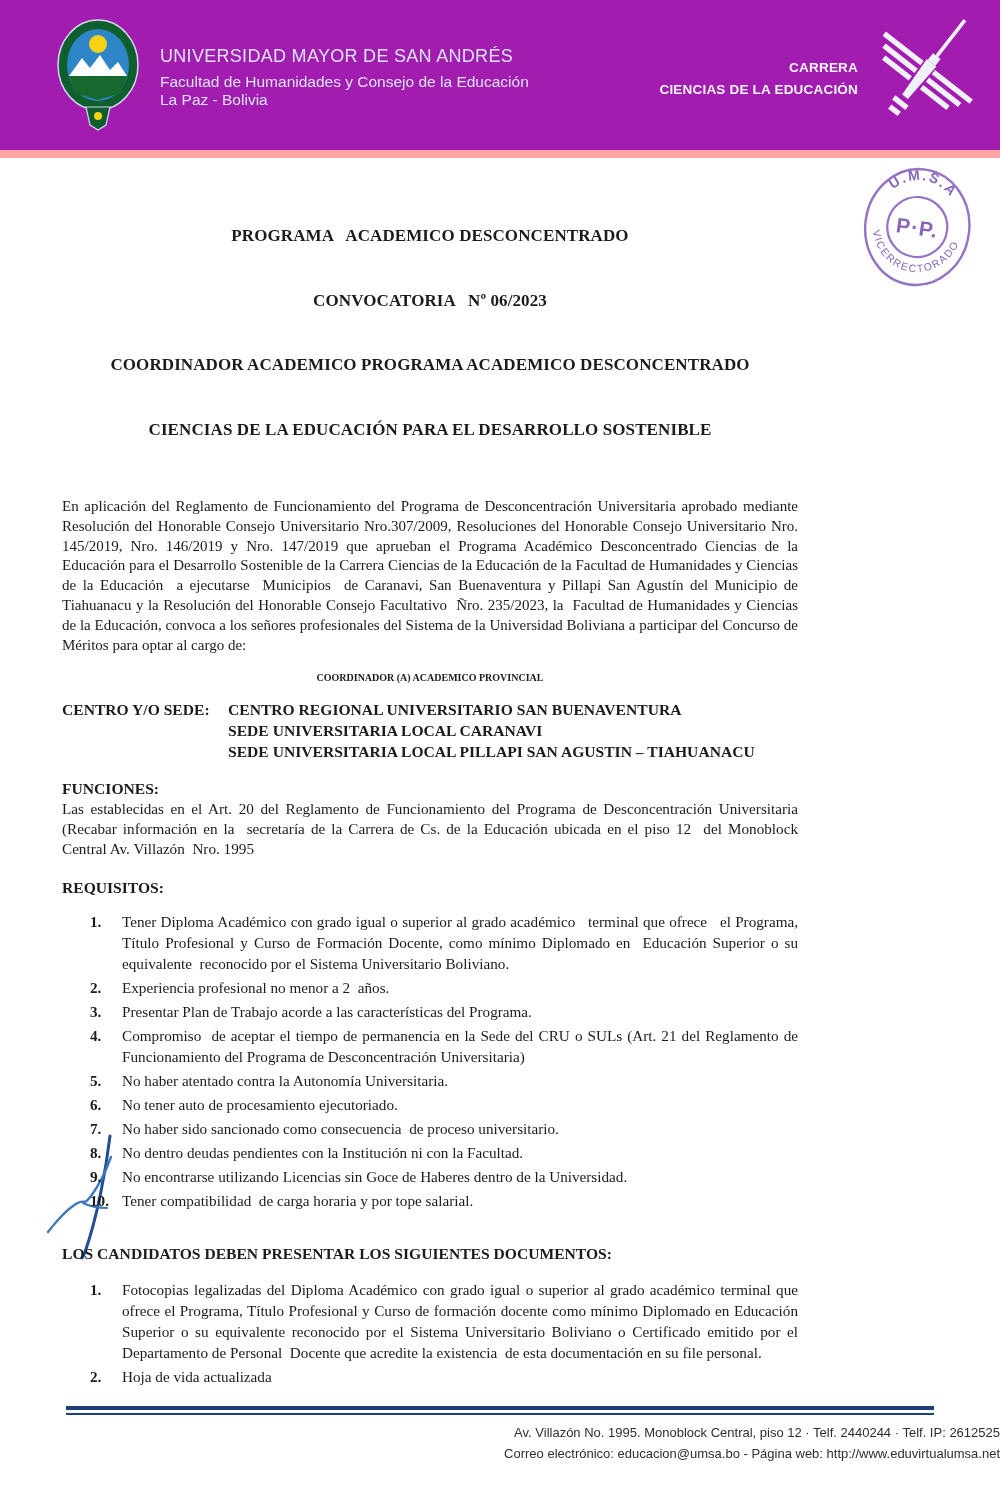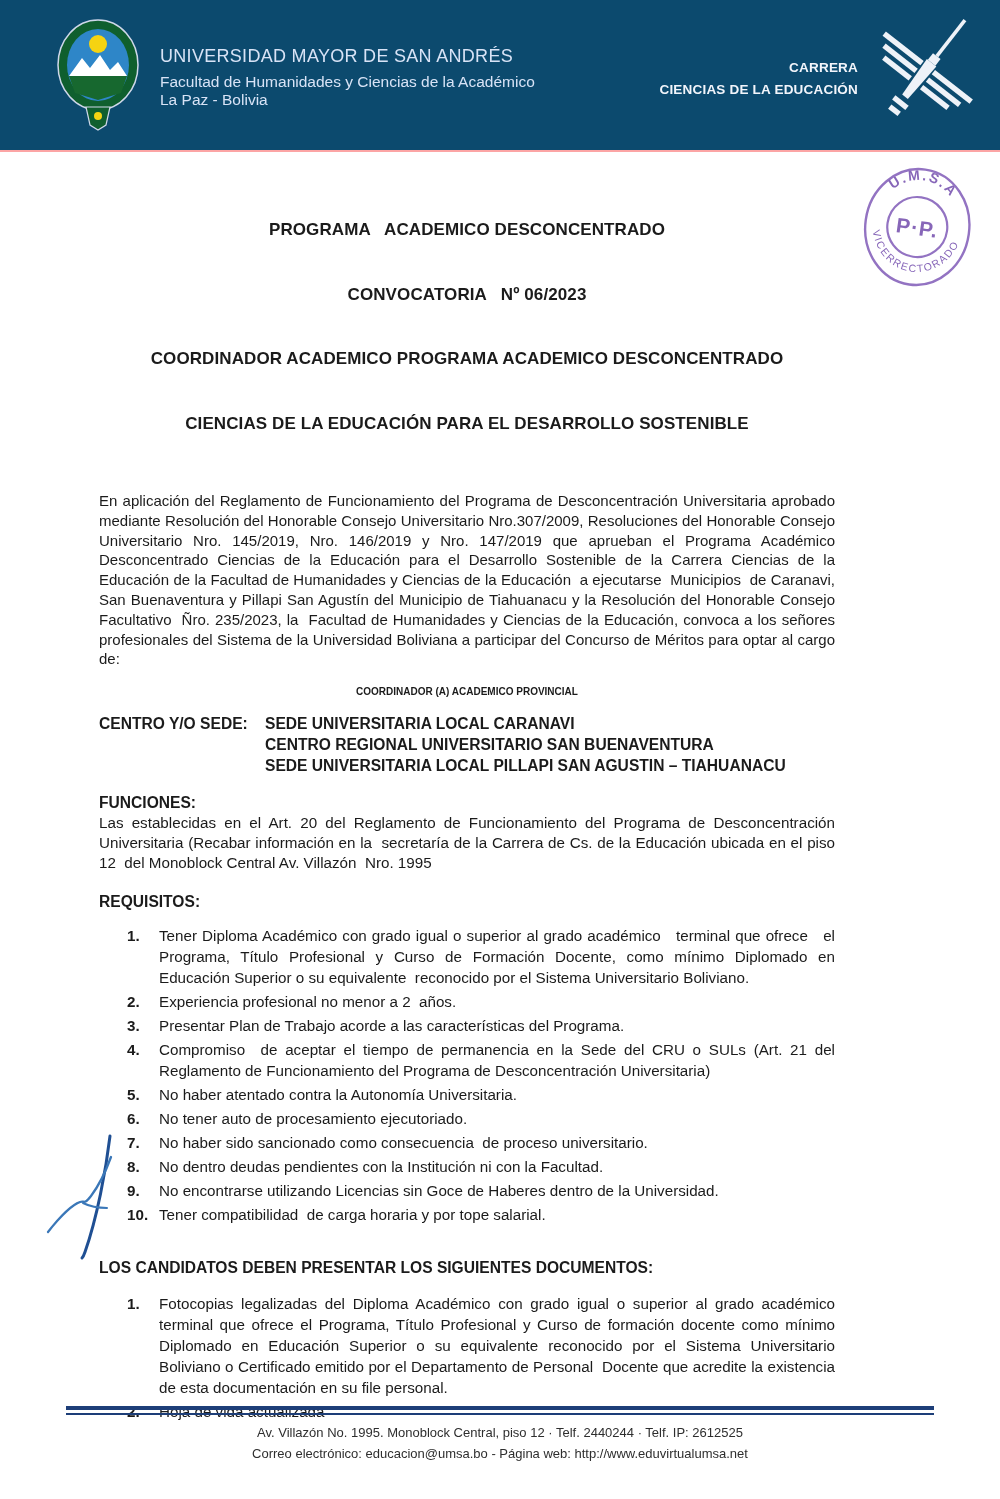--- a/index.html
+++ b/index.html
@@ -1,75 +1,75 @@
 <!DOCTYPE html>
 <html lang="es"><head>
 <meta charset="utf-8">
 <style>
   html,body{margin:0;padding:0;background:#ffffff;}
   .page{
     position:relative;width:1000px;height:1499px;background:#ffffff;
     overflow:hidden;font-family:"Liberation Sans",sans-serif;color:#1b1b1b;
   }
   
-  .banner{position:relative;height:150px;background:#0c4a6e;border-bottom:2px solid #fca5a5;}
+  .banner{position:relative;height:150px;background:#a21caf;border-bottom:8px solid #fca5a5;}
   .shield{position:absolute;left:56px;top:18px;width:84px;height:114px;}
   .banner-text{position:absolute;left:160px;top:46px;color:#d8e3f6;}
   .bt1{font-size:18px;letter-spacing:.3px;}
   .bt2{font-size:15.5px;margin-top:6px;}
   .bt3{font-size:15.5px;}
   .carrera{position:absolute;right:142px;top:57px;text-align:right;color:#f2f5fb;
     font-weight:bold;font-size:13.5px;line-height:1.6;letter-spacing:.2px;}
   .bird{position:absolute;right:18px;top:12px;width:120px;height:126px;}
   
   .stamp{position:absolute;left:860px;top:163px;width:114px;height:132px;
     transform:rotate(8deg);opacity:.92;}
   
   .signature{position:absolute;left:34px;top:1110px;width:108px;height:162px;}
   
-  .content{position:relative;margin-left:99px;width:736px;}
+  .content{position:relative;margin-left:62px;width:736px;font-family:Liberation Serif, serif;}
   .title-block{margin-top:24px;text-align:center;font-weight:bold;font-size:17px;
     line-height:21.5px;white-space:pre-wrap;letter-spacing:.1px;}
   .intro{margin:14px 0 0;text-align:justify;font-size:15px;line-height:19.8px;white-space:pre-wrap;}
   .position{margin-top:17px;text-align:center;font-weight:bold;font-size:10px;}
   .centro{margin-top:16px;display:flex;font-weight:bold;font-size:15.6px;line-height:21px;}
   .centro-label{flex:none;width:166px;}
   .carga{margin-top:15px;font-weight:bold;font-size:15.6px;white-space:pre-wrap;}
   .carga-val{margin-left:14px;}
   .sect-h{margin:18px 0 0;font-weight:bold;font-size:15.6px;}
   .sect-h.big-gap{margin-top:34px;}
   .funciones-p{margin:1px 0 0;text-align:justify;font-size:15.2px;line-height:19.8px;white-space:pre-wrap;}
   .nlist{margin-top:14px;padding-left:28px;font-size:15.2px;}
   .li{display:flex;margin-bottom:3px;}
   .num{flex:none;width:32px;font-weight:bold;line-height:21px;}
   .txt{flex:1;text-align:justify;white-space:pre-wrap;line-height:21px;}
   
   .footer{position:absolute;left:0;right:0;top:1406px;}
   .footer-rule{width:868px;margin:0 auto;height:3px;
     border-top:4px solid #1d3e78;border-bottom:2px solid #1d3e78;}
-  .footer-text{margin-top:8px;text-align:center;font-size:13px;line-height:1.6;color:#2e2e2e;}
+  .footer-text{margin-top:8px;text-align:right;font-size:13px;line-height:1.6;color:#2e2e2e;}
 </style>
 </head>
 <body>
 
 <div class="page">
 
   <header class="banner">
     <svg class="shield" viewBox="0 0 84 114" aria-hidden="true">
       <ellipse cx="42" cy="47" rx="40" ry="45" fill="#0f5f2e" stroke="#cfd8ea" stroke-width="1.5"></ellipse>
       <ellipse cx="42" cy="47" rx="31" ry="36" fill="#2e86c8"></ellipse>
       <circle cx="42" cy="26" r="9" fill="#f5d312"></circle>
       <polygon points="13,58 26,40 34,50 44,37 54,52 62,44 71,58" fill="#ffffff"></polygon>
       <polygon points="13,58 71,58 65,75 42,82 19,75" fill="#17682f"></polygon>
       <polygon points="30,89 54,89 50,107 42,112 34,107" fill="#0f5f2e" stroke="#cfd8ea" stroke-width="1.2"></polygon>
       <circle cx="42" cy="98" r="4" fill="#f5d312"></circle>
     </svg>
     <div class="banner-text">
       <div class="bt1">UNIVERSIDAD MAYOR DE SAN ANDRÉS</div>
-      <div class="bt2">Facultad de Humanidades y Ciencias de la Académico</div>
+      <div class="bt2">Facultad de Humanidades y Consejo de la Educación</div>
       <div class="bt3">La Paz - Bolivia</div>
     </div>
     <div class="carrera">
       <div>CARRERA</div>
       <div>CIENCIAS DE LA EDUCACIÓN</div>
     </div>
     <svg class="bird" viewBox="0 0 100 100" aria-hidden="true">
       <g fill="#eef2f8" transform="rotate(38 50 50)">
         <rect x="48.6" y="-8" width="3" height="38"></rect>
         <rect x="46" y="30" width="8" height="7"></rect>
@@ -118,23 +118,23 @@
     </div>
 
     <p class="intro">En aplicación del Reglamento de Funcionamiento del Programa de Desconcentración Universitaria aprobado mediante Resolución del Honorable Consejo Universitario Nro.307/2009, Resoluciones del Honorable Consejo Universitario Nro. 145/2019, Nro. 146/2019 y Nro. 147/2019 que aprueban el Programa Académico Desconcentrado Ciencias de la Educación para el Desarrollo Sostenible de la Carrera Ciencias de la Educación de la Facultad de Humanidades y Ciencias de la Educación  a ejecutarse  Municipios  de Caranavi, San Buenaventura y Pillapi San Agustín del Municipio de Tiahuanacu y la Resolución del Honorable Consejo Facultativo  Ñro. 235/2023, la  Facultad de Humanidades y Ciencias de la Educación, convoca a los señores profesionales del Sistema de la Universidad Boliviana a participar del Concurso de Méritos para optar al cargo de:</p>
 
     <div class="position">COORDINADOR (A) ACADEMICO PROVINCIAL</div>
 
     <div class="centro">
       <div class="centro-label">CENTRO Y/O SEDE:</div>
       <div class="centro-sedes">
 
+          <div class="sede">CENTRO REGIONAL UNIVERSITARIO SAN BUENAVENTURA</div>
+
           <div class="sede">SEDE UNIVERSITARIA LOCAL CARANAVI</div>
-
-          <div class="sede">CENTRO REGIONAL UNIVERSITARIO SAN BUENAVENTURA</div>
 
           <div class="sede">SEDE UNIVERSITARIA LOCAL PILLAPI SAN AGUSTIN –  TIAHUANACU</div>
         </div>
     </div>
 
 
     <h3 class="sect-h">FUNCIONES:</h3>
     <p class="funciones-p">Las establecidas en el Art. 20 del Reglamento de Funcionamiento del Programa de Desconcentración Universitaria (Recabar información en la  secretaría de la Carrera de Cs. de la Educación ubicada en el piso 12  del Monoblock Central Av. Villazón  Nro. 1995</p>
 
     <h3 class="sect-h" style="margin-top:20px">REQUISITOS:</h3>

